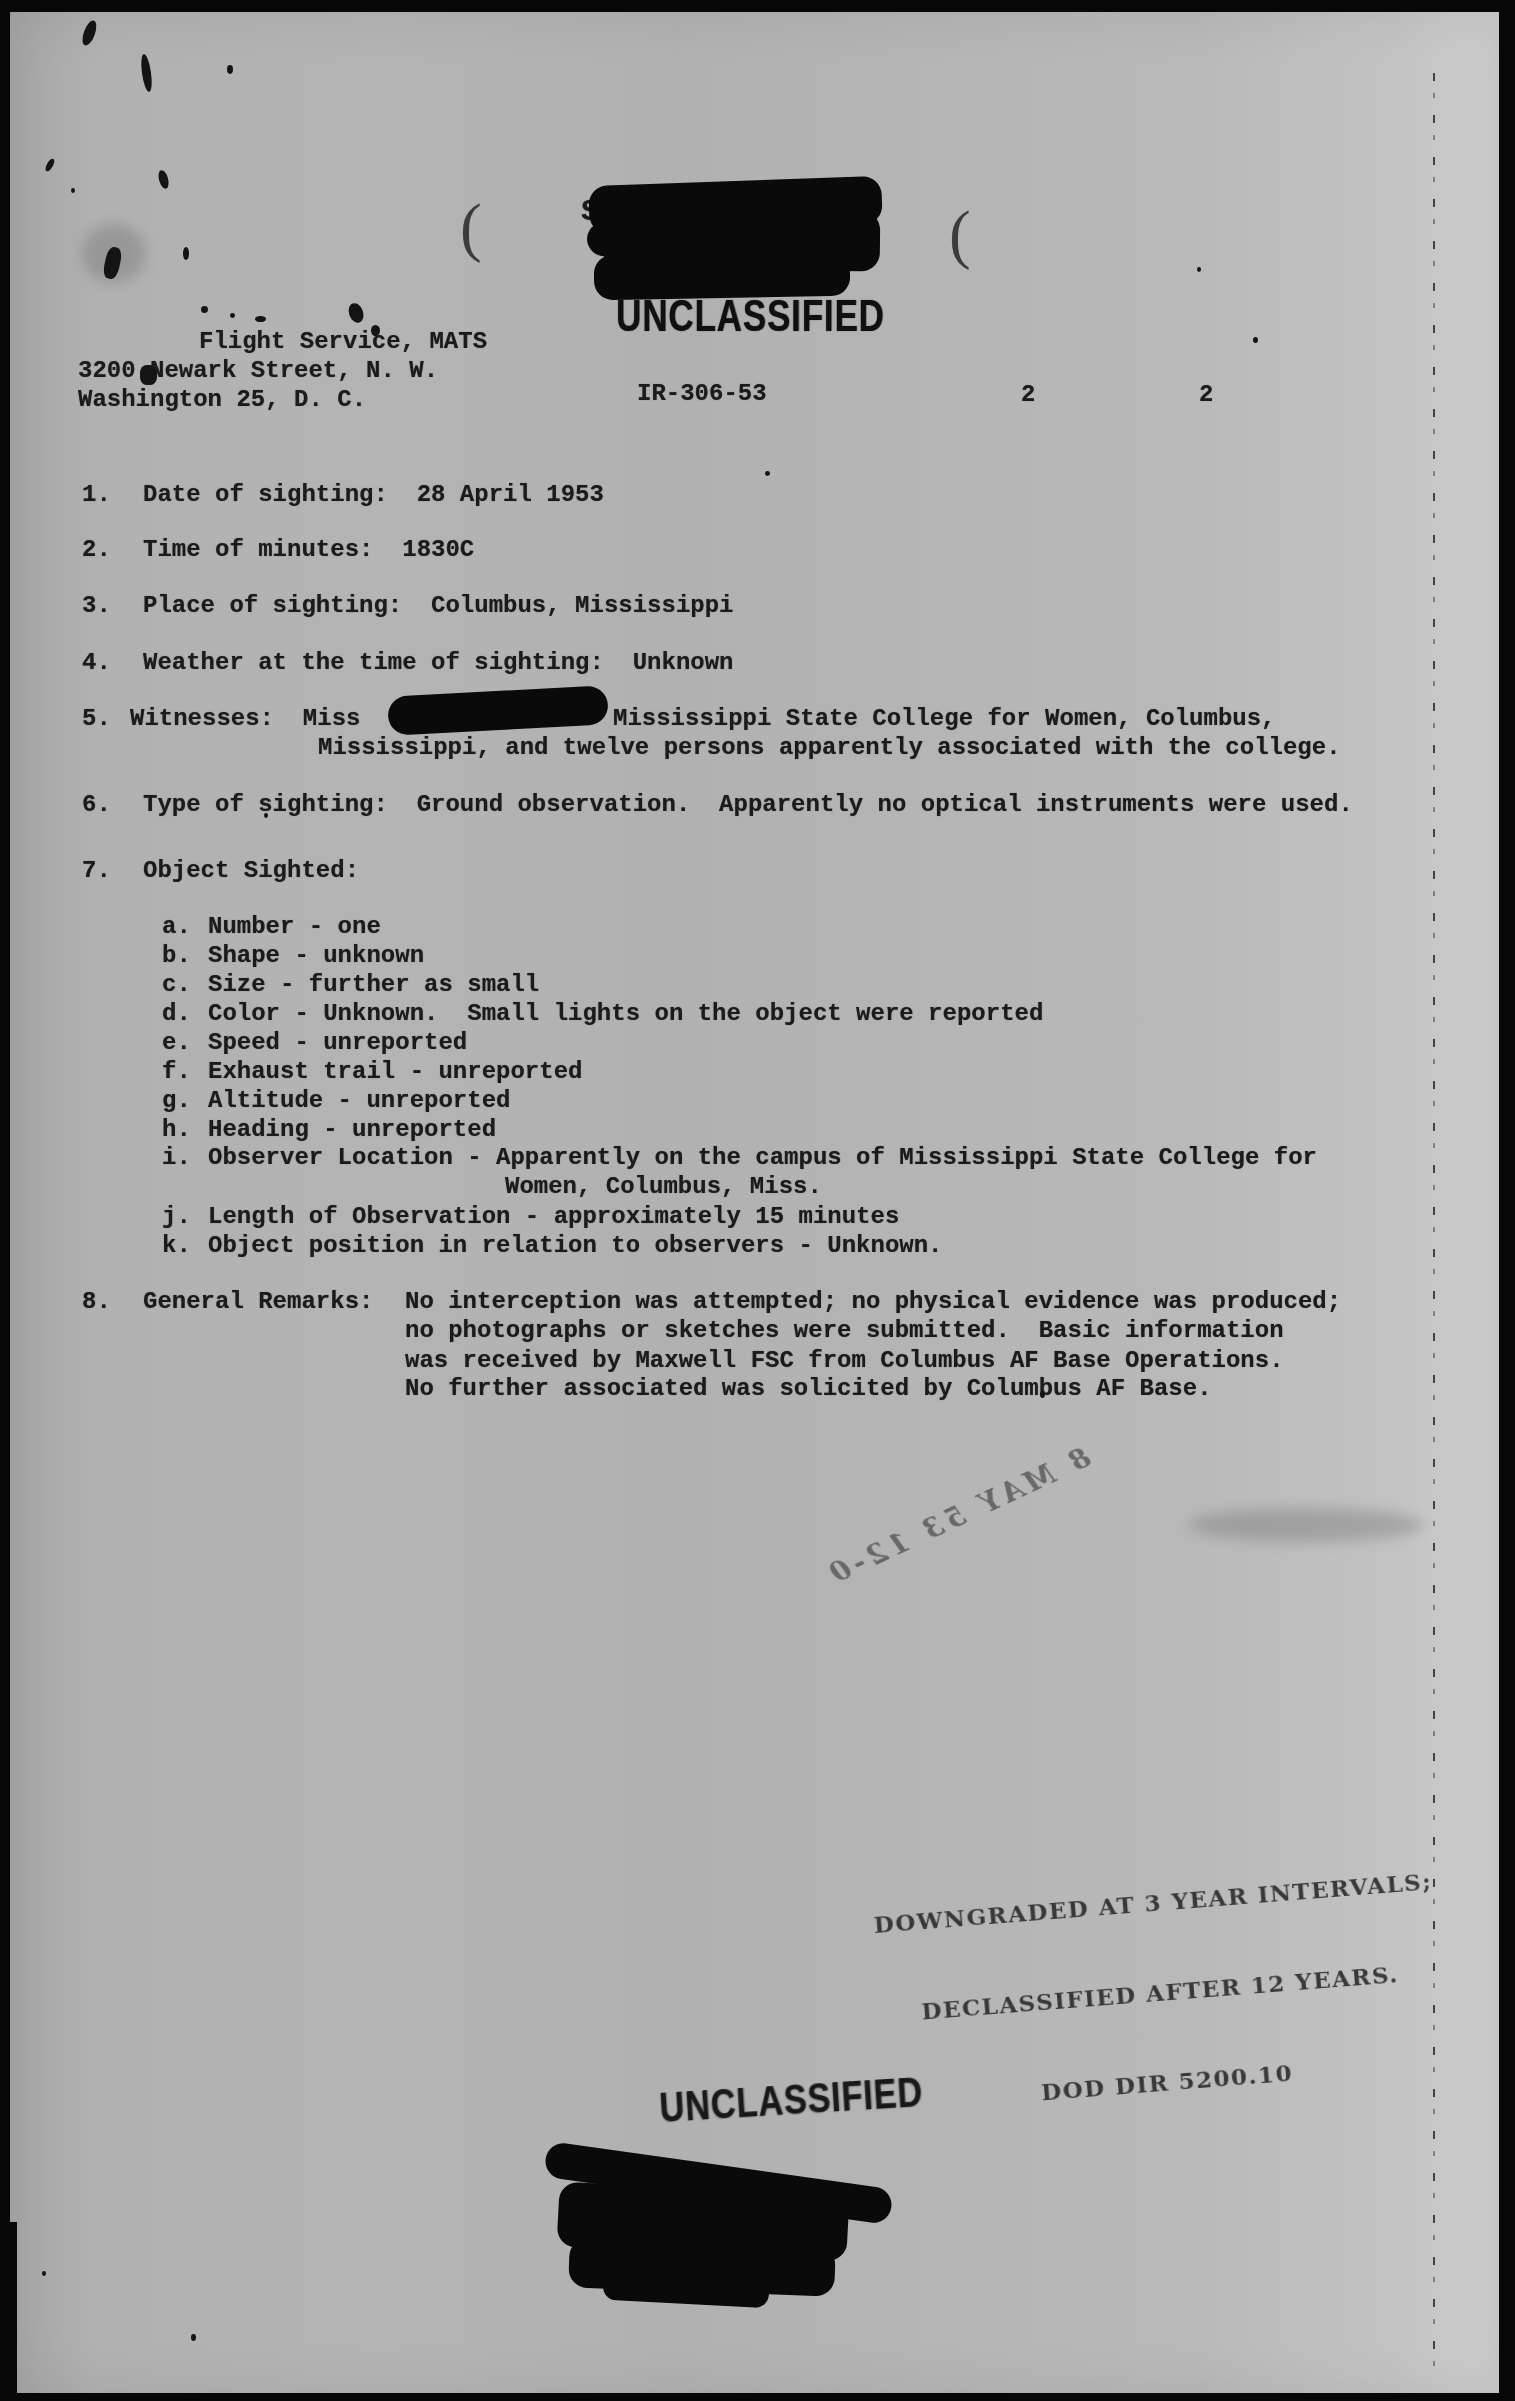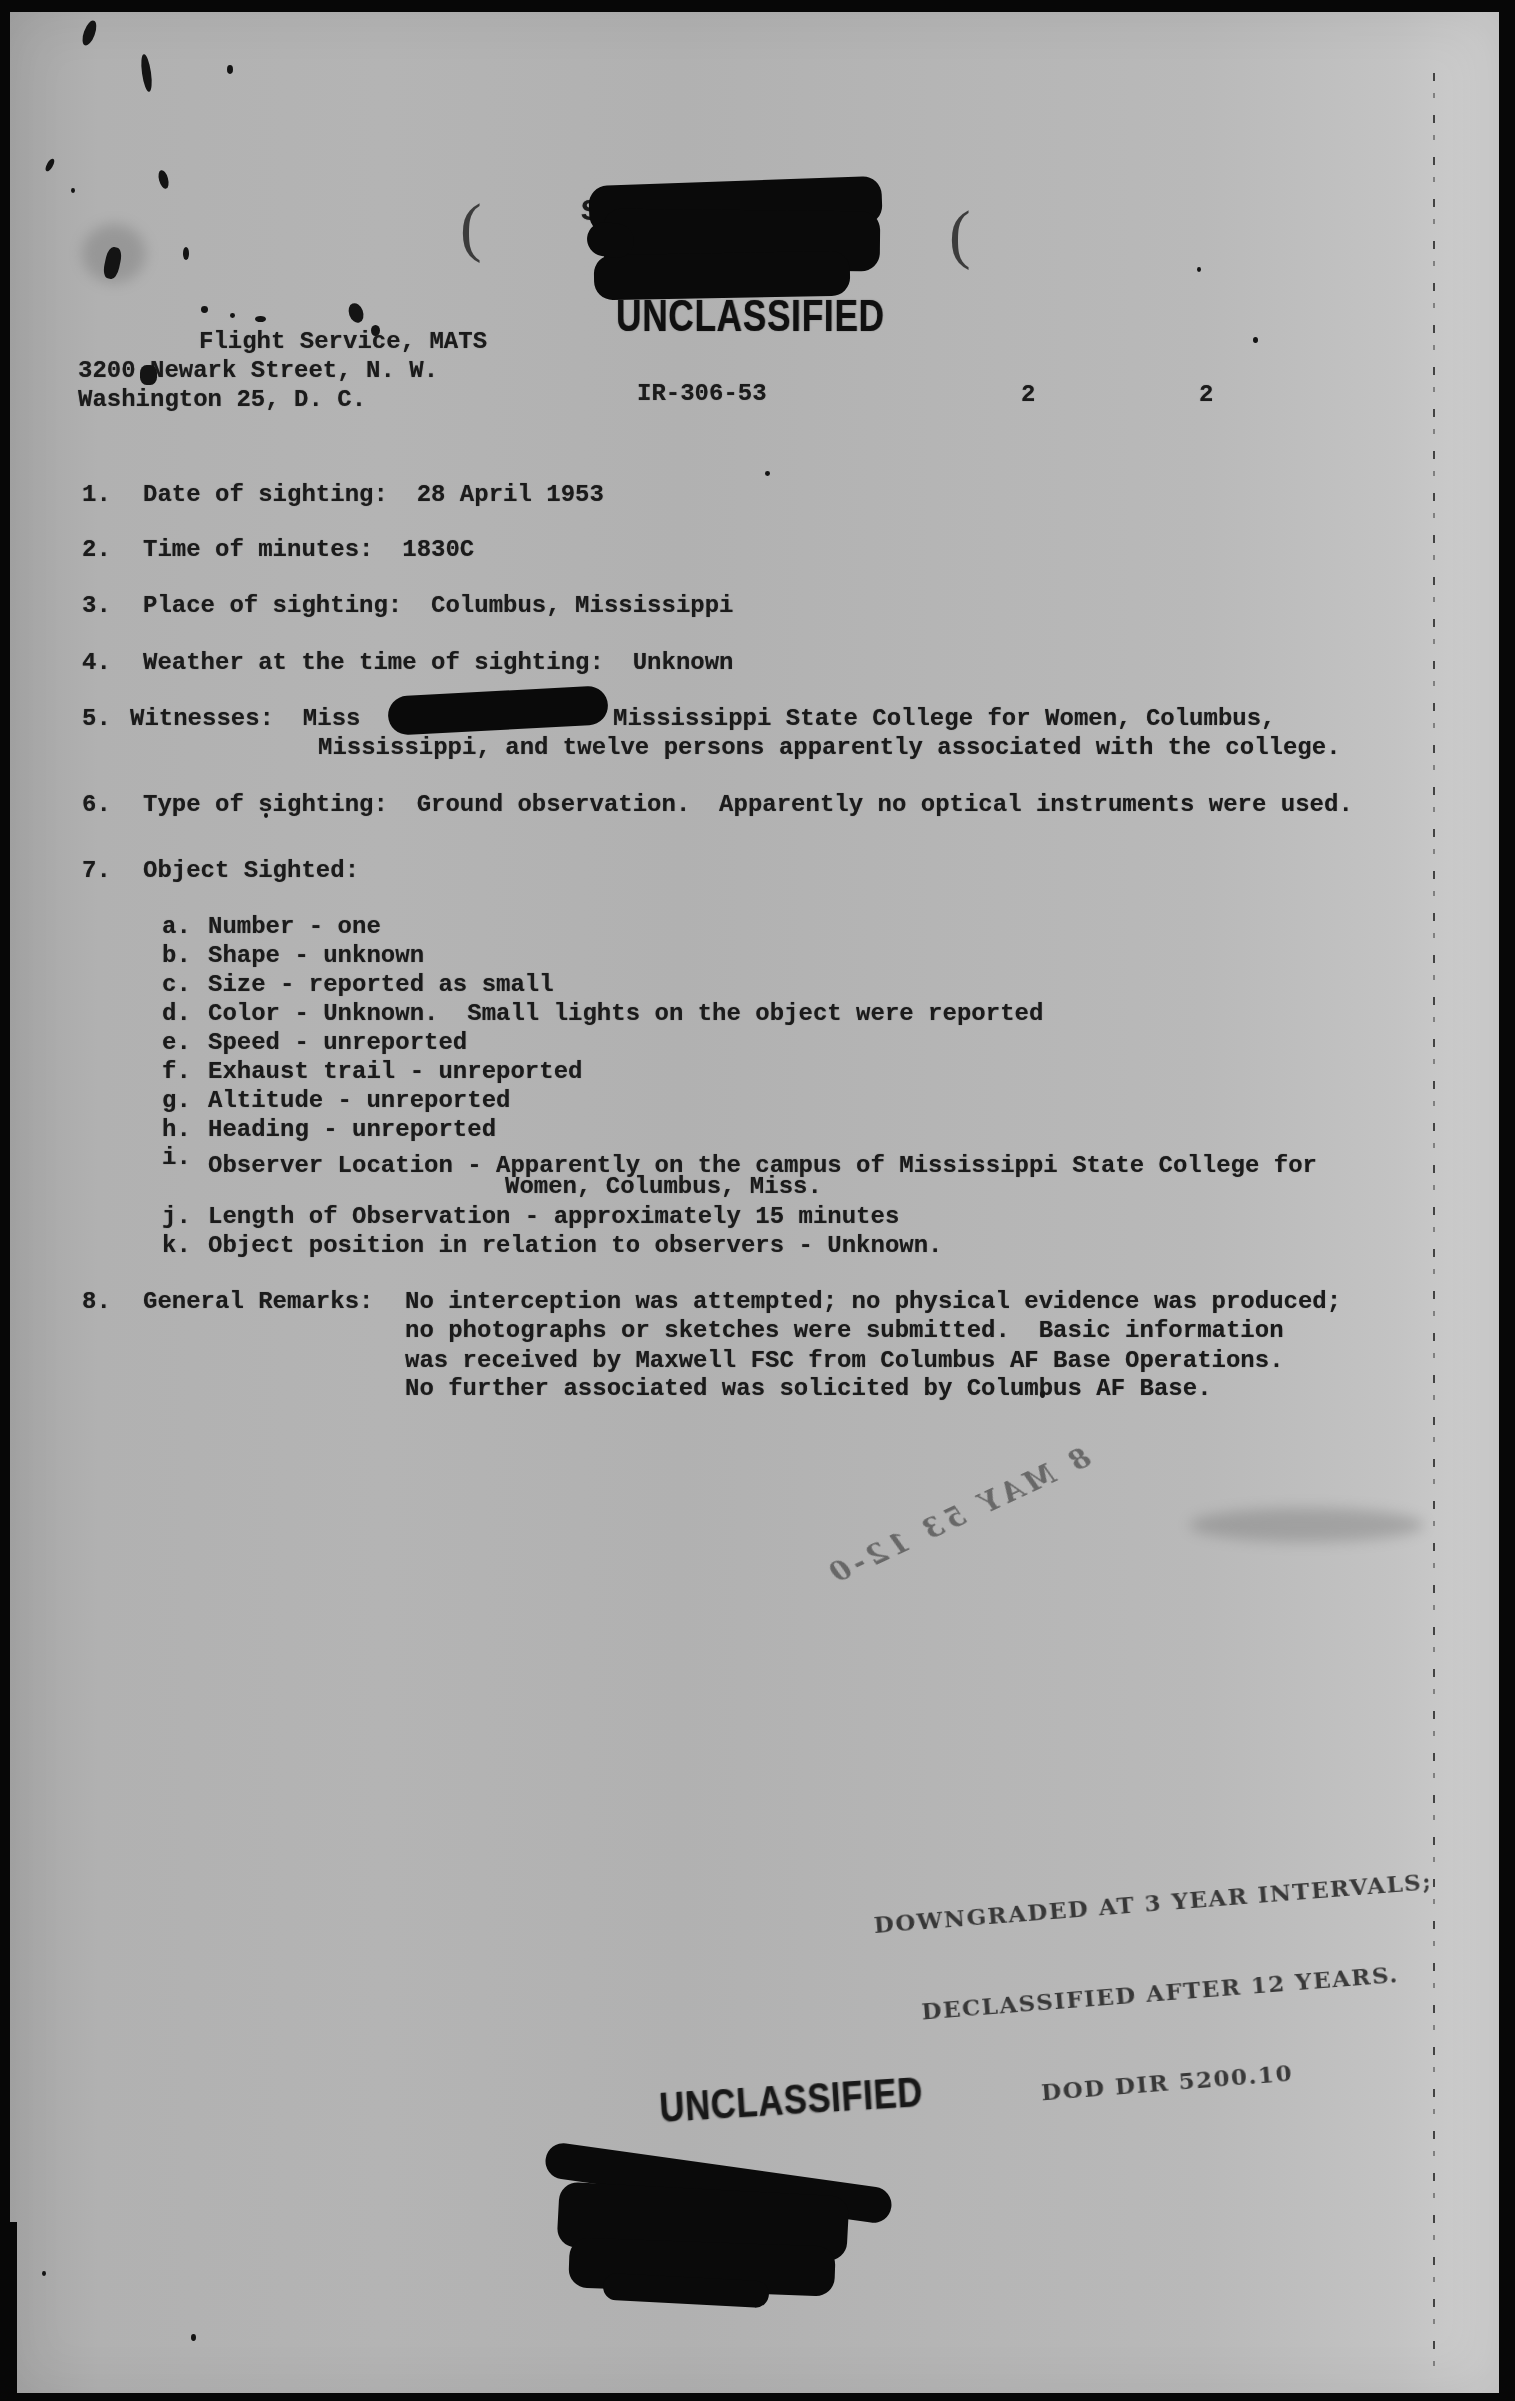--- a/index.html
+++ b/index.html
@@ -99,39 +99,39 @@
 <div class="tw" style="left:82px;top:858px;">7.</div>
 <div class="tw" style="left:143px;top:858px;">Object Sighted:</div>
 
 <div class="tw" style="left:162px;top:914px;">a.</div>
 <div class="tw" style="left:208px;top:914px;">Number - one</div>
 
 <div class="tw" style="left:162px;top:943px;">b.</div>
 <div class="tw" style="left:208px;top:943px;">Shape - unknown</div>
 
 <div class="tw" style="left:162px;top:972px;">c.</div>
-<div class="tw" style="left:208px;top:972px;">Size - reported as small</div>
+<div class="tw" style="left:208px;top:972px;">Size - further as small</div>
 
 <div class="tw" style="left:162px;top:1001px;">d.</div>
 <div class="tw" style="left:208px;top:1001px;">Color - Unknown.  Small lights on the object were reported</div>
 
 <div class="tw" style="left:162px;top:1030px;">e.</div>
 <div class="tw" style="left:208px;top:1030px;">Speed - unreported</div>
 
 <div class="tw" style="left:162px;top:1059px;">f.</div>
 <div class="tw" style="left:208px;top:1059px;">Exhaust trail - unreported</div>
 
 <div class="tw" style="left:162px;top:1088px;">g.</div>
 <div class="tw" style="left:208px;top:1088px;">Altitude - unreported</div>
 
 <div class="tw" style="left:162px;top:1117px;">h.</div>
 <div class="tw" style="left:208px;top:1117px;">Heading - unreported</div>
 
 <div class="tw" style="left:162px;top:1145px;">i.</div>
-<div class="tw" style="left:208px;top:1145px;margin-top:8px;">Observer Location - Apparently on the campus of Mississippi State College for</div>
+<div class="tw" style="left:208px;top:1145px;">Observer Location - Apparently on the campus of Mississippi State College for</div>
 <div class="tw" style="left:505px;top:1174px;">Women, Columbus, Miss.</div>
 
 <div class="tw" style="left:162px;top:1204px;">j.</div>
 <div class="tw" style="left:208px;top:1204px;">Length of Observation - approximately 15 minutes</div>
 
 <div class="tw" style="left:162px;top:1233px;">k.</div>
 <div class="tw" style="left:208px;top:1233px;">Object position in relation to observers - Unknown.</div>
 
 <div class="tw" style="left:82px;top:1289px;">8.</div>
 <div class="tw" style="left:143px;top:1289px;">General Remarks:</div>

